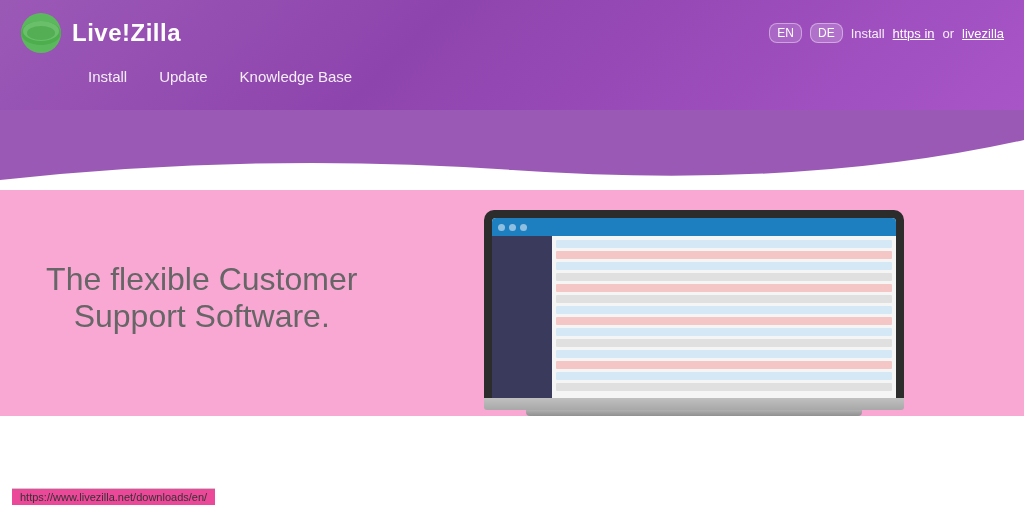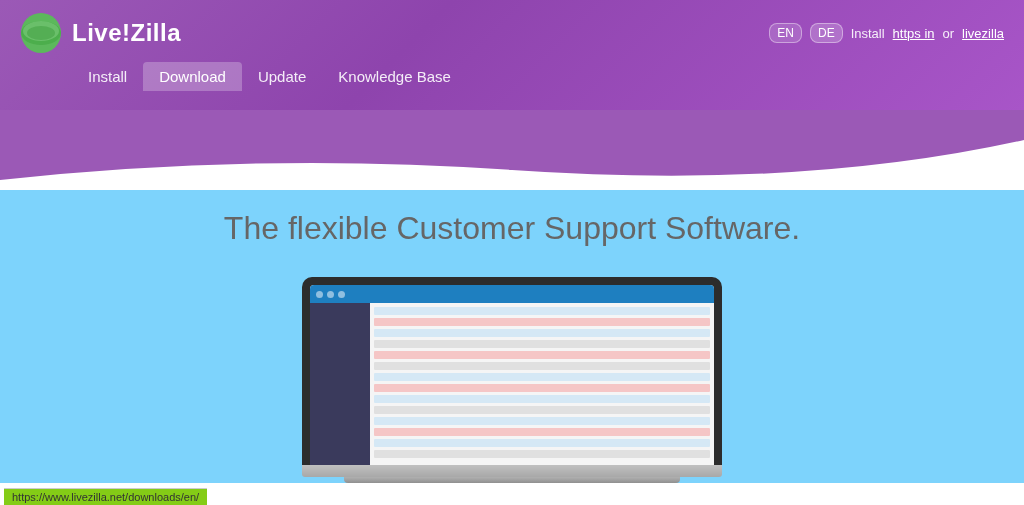--- a/index.html
+++ b/index.html
@@ -110,23 +110,23 @@
 
     .wave-svg {
       position: absolute;
       top: 0;
       left: 0;
       width: 100%;
     }
 
     
     .main-content {
-      background: #7dd3fc;
-      display: flex;
-      flex-direction: column;
+      background: #f9a8d4;
+      display: flex;
+      flex-direction: row;
       align-items: center;
       padding: 20px 20px 0 20px;
     }
 
     .tagline {
       font-size: 32px;
       color: #666;
       font-weight: 300;
       text-align: center;
       margin-bottom: 30px;
@@ -227,22 +227,22 @@
       height: 6px;
       width: 80%;
       margin: 0 auto;
       border-radius: 0 0 4px 4px;
     }
 
     
     .status-bar {
       position: fixed;
       bottom: 0;
-      left: 4px;
-      background: #84cc16;
+      left: 12px;
+      background: #ec4899;
       border-top: 1px solid #ccc;
       padding: 2px 8px;
       font-size: 11px;
       color: #333;
     }
   </style>
 </head>
 <body>
 
 <div class="header">
@@ -263,21 +263,20 @@
       <button class="lang-btn">DE</button>
       <span>Install</span>
       <a class="sign-in">https in</a>
       <span>or</span>
       <a class="register">livezilla</a>
     </div>
   </div>
 
   <nav class="nav-area">
     <a class="nav-item">Install</a>
-    <a class="nav-item active">Download</a>
     <a class="nav-item">Update</a>
     <a class="nav-item">Knowledge Base</a>
   </nav>
 </div>
 
 <div class="wave-container">
   <svg class="wave-svg" viewBox="0 0 1024 80" preserveAspectRatio="none" xmlns="http://www.w3.org/2000/svg">
     <path d="M0,0 L1024,0 L1024,30 Q800,80 512,60 Q256,42 0,70 Z" fill="#9b59b6"></path>
   </svg>
 </div>

